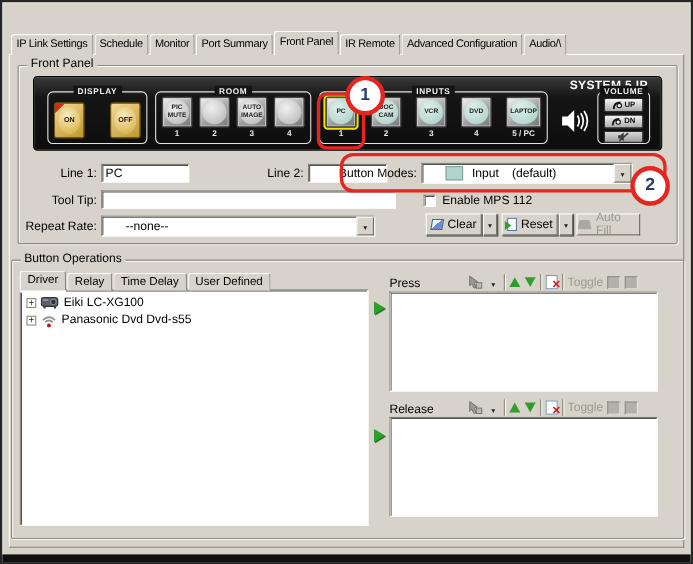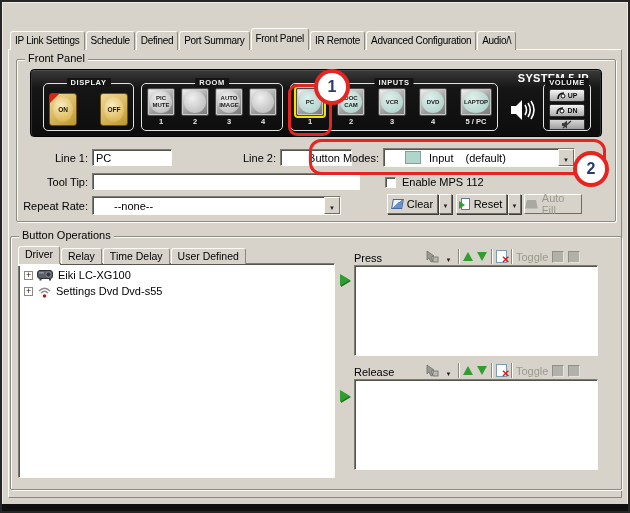--- a/index.html
+++ b/index.html
@@ -113,21 +113,21 @@
 </style>
 </head>
 <body>
 
 <div id="win">
   <div class="page"></div>
 
   <div class="tabbar">
     <div class="tab">IP Link Settings</div>
     <div class="tab">Schedule</div>
-    <div class="tab">Defined</div>
+    <div class="tab">Monitor</div>
     <div class="tab">Port Summary</div>
     <div class="tab active">Front Panel</div>
     <div class="tab">IR Remote</div>
     <div class="tab">Advanced Configuration</div>
     <div class="tab">Audio/\</div>
 
   </div>
 
   <div class="group" id="g-frontpanel">
     <span class="group-label">Front Panel</span>
@@ -316,21 +316,21 @@
       </svg>
       <span>Eiki LC-XG100</span>
     </div>
     <div class="treerow">
       <span class="expander"></span>
       <svg width="15" height="13" viewBox="0 0 15 13">
         <path d="M2 6 Q7.5 0.5 13 6" stroke="#8d8d8d" stroke-width="1.4" fill="none"></path>
         <path d="M4 8 Q7.5 4.5 11 8" stroke="#8d8d8d" stroke-width="1.4" fill="none"></path>
         <circle cx="7.5" cy="11" r="1.8" fill="#c01818"></circle>
       </svg>
-      <span>Settings Dvd Dvd-s55</span>
+      <span>Panasonic Dvd Dvd-s55</span>
     </div>
   </div>
 
   <div class="garrow" style="left:338px;top:272px;"></div>
   <div class="garrow" style="left:338px;top:388px;"></div>
 
   <span class="oplabel" style="left:352px;top:250px;">Press</span>
   <div class="optoolbar" style="left:422px;top:246px;">
     <svg width="15" height="13" viewBox="0 0 15 13">
       <path d="M3 1 L10 6 L7 7 L9 11 L7 12 L5 8 L3 10 Z" fill="#9a9a94" stroke="#6e6e68" stroke-width="0.8"></path>

